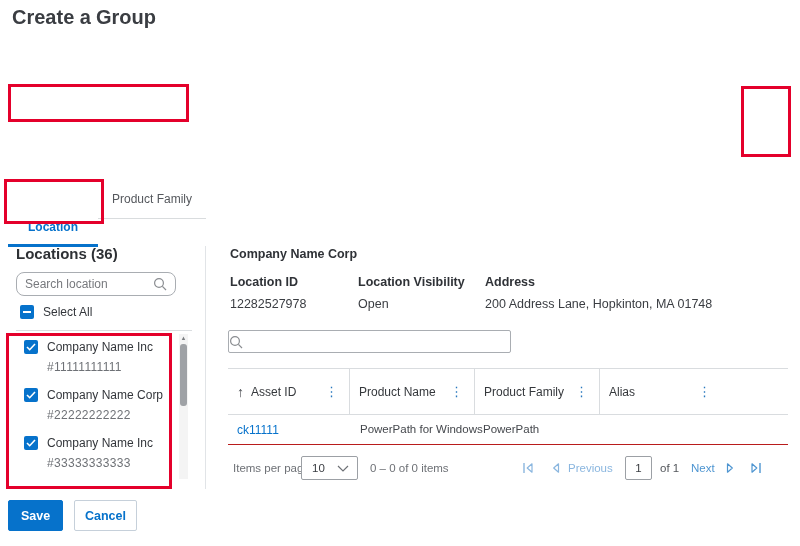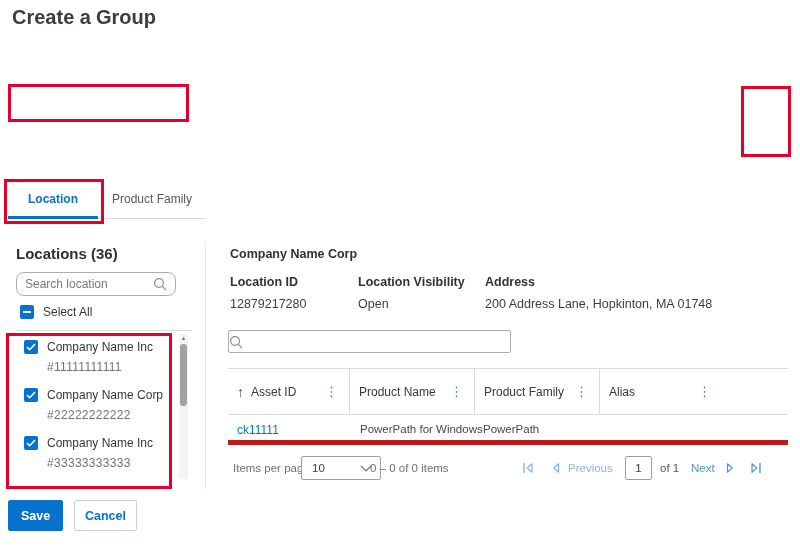--- a/index.html
+++ b/index.html
@@ -14,21 +14,21 @@
   
   .accordion { position:absolute; left:8px; top:83px; width:783px; }
   .acc-row { height:37px; background:#F0F2F4; display:flex; align-items:center; justify-content:space-between; padding:0 28px 0 16px; cursor:pointer; }
   .acc-row + .acc-row { border-top:1px solid #E3E6E9; }
   .acc-label { font-size:11.5px; font-weight:700; color:#31353A; }
   .acc-chevron { display:flex; align-items:center; }
 
   
   .tabs { position:absolute; left:8px; top:182px; display:flex; }
   .tab { height:37px; display:flex; align-items:center; justify-content:center; font-size:12px; cursor:pointer; }
-  .tab.active { width:90px; color:#0672CB; font-weight:700; border-bottom:3px solid #0672CB; }
+  .tab.active { width:90px; color:#0672CB; font-weight:700; border-bottom:3px solid #0672CB;margin-top:28px; }
   .tab.inactive { width:108px; color:#55585D; font-weight:400; border-bottom:1px solid #D9DCDE; padding-bottom:2px; }
 
   
   .left-heading { position:absolute; left:16px; top:245px; font-size:15px; font-weight:700; color:#2E3135; }
   .search-wrap { position:absolute; border:1px solid #A9ADB2; border-radius:2px; background:#fff; display:flex; align-items:center; }
   .search-wrap input { border:none; outline:none; flex:1; font-size:12px; color:#35383C; padding:0 6px 0 8px; font-family:"Liberation Sans", sans-serif; background:transparent; min-width:0; }
   .search-wrap input::placeholder { color:#77797D; }
   .search-left { left:16px; top:272px; width:160px; height:24px;border-radius:8px; }
   .search-right { left:228px; top:330px; width:283px; height:23px; }
   .search-icon { margin-right:8px; display:flex; }
@@ -58,30 +58,30 @@
   
   .grid-header { position:absolute; left:228px; top:368px; width:560px; height:47px; border-top:1px solid #D9DCDF; border-bottom:1px solid #D9DCDF; display:flex; }
   .gh-cell { display:flex; align-items:center; padding:0 10px 0 9px; position:relative; }
   .gh-cell + .gh-cell { border-left:1px solid #D9DCDF;text-align:right; }
   .gh-c1 { width:121px; } .gh-c2 { width:125px; } .gh-c3 { width:125px; } .gh-c4 { width:189px; }
   .sort-arrow { font-size:14px; color:#45484D; margin-right:7px; }
   .gh-label { font-size:12px; color:#35383C; }
   .kebab { margin-left:auto; color:#2878BE; font-size:13px; line-height:1; cursor:pointer; padding:2px 1px; }
   .gh-c4 .kebab { margin-right:66px; }
 
-  .grid-row { position:absolute; left:228px; top:415px; width:560px; height:30px; border-bottom:5px solid #b91c1c; }
+  .grid-row { position:absolute; left:228px; top:415px; width:560px; height:30px; border-bottom:1px solid #b91c1c; }
   .cell-link { position:absolute; left:9px; top:8px; font-size:12px; color:#0672CB; cursor:pointer; }
   .cell-text { position:absolute; top:8px; font-size:11.5px; color:#45484D; }
   .cx2 { left:132px; } .cx3 { left:255px; }
 
   
   .pagination { position:absolute; left:228px; top:450px; width:560px; height:36px; font-size:11.5px; color:#6E7176; }
   .pg-abs { position:absolute; top:50%; transform:translateY(-50%); }
   .ipp-label { left:5px; }
-  .ipp-select { left:73px; width:80px; height:24px; border:1px solid #9CA0A5; border-radius:2px; background:#fff; display:flex; align-items:center; justify-content:space-between; padding:0 8px 0 10px; cursor:pointer; color:#3A3D42; }
+  .ipp-select { left:73px; width:57px; height:24px; border:1px solid #9CA0A5; border-radius:2px; background:#fff; display:flex; align-items:center; justify-content:space-between; padding:0 8px 0 10px; cursor:pointer; color:#3A3D42; }
   .range-text { left:142px; }
   .pg-icon { width:16px; height:16px; display:flex; align-items:center; justify-content:center; cursor:pointer; }
   .pg-disabled { color:#8AB6DF; }
   .pg-enabled { color:#4E95D1; }
   .i-first { left:292px; } .i-prev { left:320px; }
   .lbl-prev { left:340px; color:#8AB6DF; cursor:pointer; }
   .page-input { left:397px; width:27px; height:24px; border:1px solid #9CA0A5; border-radius:2px; text-align:center; font-size:11.5px; color:#3A3D42; outline:none; font-family:"Liberation Sans", sans-serif; }
   .lbl-of { left:432px; color:#54575C; }
   .lbl-next { left:463px; color:#4E95D1; cursor:pointer; }
   .i-next { left:494px; } .i-last { left:520px; }
@@ -179,21 +179,21 @@
     <span class="scroll-thumb"></span>
   </div>
 
   <div class="v-divider"></div>
 
   <div class="company-name">Company Name Corp</div>
 
   <div class="detail-label dx1">Location ID</div>
   <div class="detail-label dx2">Location Visibility</div>
   <div class="detail-label dx3">Address</div>
-  <div class="detail-value dx1">12879217280</div>
+  <div class="detail-value dx1">12282527978</div>
   <div class="detail-value dx2">Open</div>
   <div class="detail-value dx3">200 Address Lane, Hopkinton, MA 01748</div>
 
   <div class="search-wrap search-right">
     <span class="search-icon">
       <svg width="14" height="14" viewBox="0 0 14 14">
           <circle cx="6" cy="6" r="4.4" fill="none" stroke="#8A8D91" stroke-width="1.2"></circle>
           <line x1="9.4" y1="9.4" x2="13" y2="13" stroke="#8A8D91" stroke-width="1.2"></line>
         </svg>
     </span>

